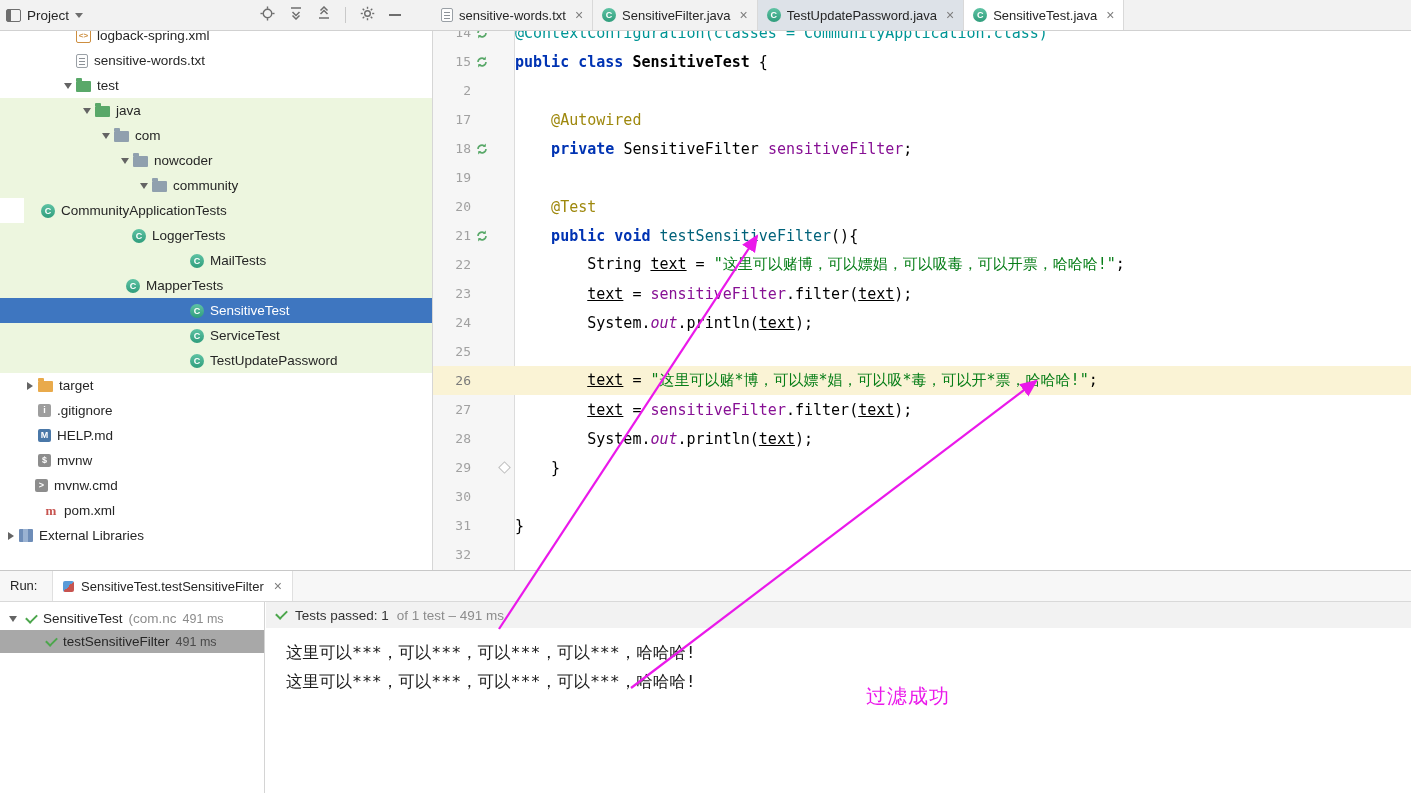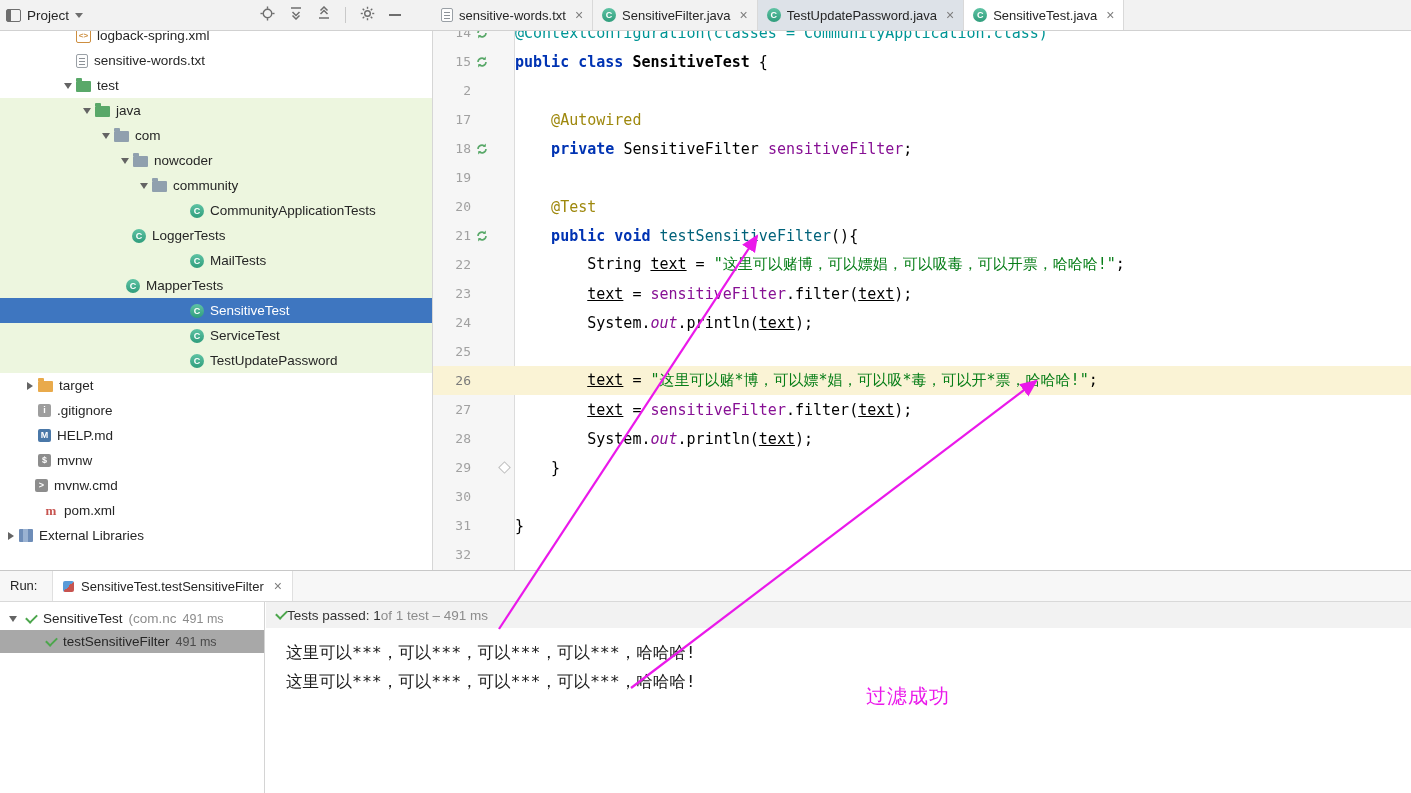--- a/index.html
+++ b/index.html
@@ -105,21 +105,21 @@
   .run-tab{position:absolute;left:52px;top:0;height:30px;display:flex;align-items:center;gap:7px;
       padding:0 10px;background:#fff;border-left:1px solid #e0e0e0;border-right:1px solid #e0e0e0;font-size:13px;}
   .test-tree{position:absolute;left:0;top:31px;width:265px;bottom:0;background:#fff;
       border-right:1px solid #d4d4d4;padding-top:5px;box-sizing:border-box;}
   .ttrow{height:23px;display:flex;align-items:center;font-size:13.5px;gap:6px;padding-left:6px;white-space:nowrap;}
   .ttrow.sel{background:#a8a8a8;}
   .tt-pkg{color:#8c8c8c;}
   .tt-time{color:#8c8c8c;font-size:12.5px;}
   .ttrow.sel .tt-time{color:#4a4a4a;}
   .console{position:absolute;left:266px;top:31px;right:0;bottom:0;background:#fff;}
-  .status-row{height:26px;display:flex;align-items:center;padding-left:10px;background:#f2f2f2;font-size:13.5px;}
+  .status-row{height:26px;display:flex;align-items:center;gap:8px;padding-left:10px;background:#f2f2f2;font-size:13.5px;}
   .st-dark{color:#333;}
   .st-gray{color:#8c8c8c;}
   .output{padding:10px 0 0 20px;font-family:"DejaVu Sans Mono",monospace;font-size:16.5px;line-height:29px;color:#1a1a1a;}
 
   
   .overlay{position:absolute;left:0;top:0;width:1411px;height:793px;z-index:50;pointer-events:none;}
   .annotation-label{position:absolute;left:866px;top:683px;z-index:51;font-size:20px;letter-spacing:1px;}
 </style>
 </head>
 <body>
@@ -226,21 +226,21 @@
         <div class="trow green" style="padding-left: 116px;">
           <span class="chev down"></span>
           <span class="ticon icon-folder"></span>
           <span class="tlabel">nowcoder</span>
         </div>
         <div class="trow green" style="padding-left: 135px;">
           <span class="chev down"></span>
           <span class="ticon icon-folder"></span>
           <span class="tlabel">community</span>
         </div>
-        <div class="trow green" style="padding-left: 173px;">
+        <div class="trow green" style=" margin-left: 24px;">
           <span class="chev"></span>
           <span class="ticon icon-class"></span>
           <span class="tlabel">CommunityApplicationTests</span>
         </div>
         <div class="trow green" style="padding-left: 115px;">
           <span class="chev"></span>
           <span class="ticon icon-class"></span>
           <span class="tlabel">LoggerTests</span>
         </div>
         <div class="trow green" style="padding-left: 173px;">

